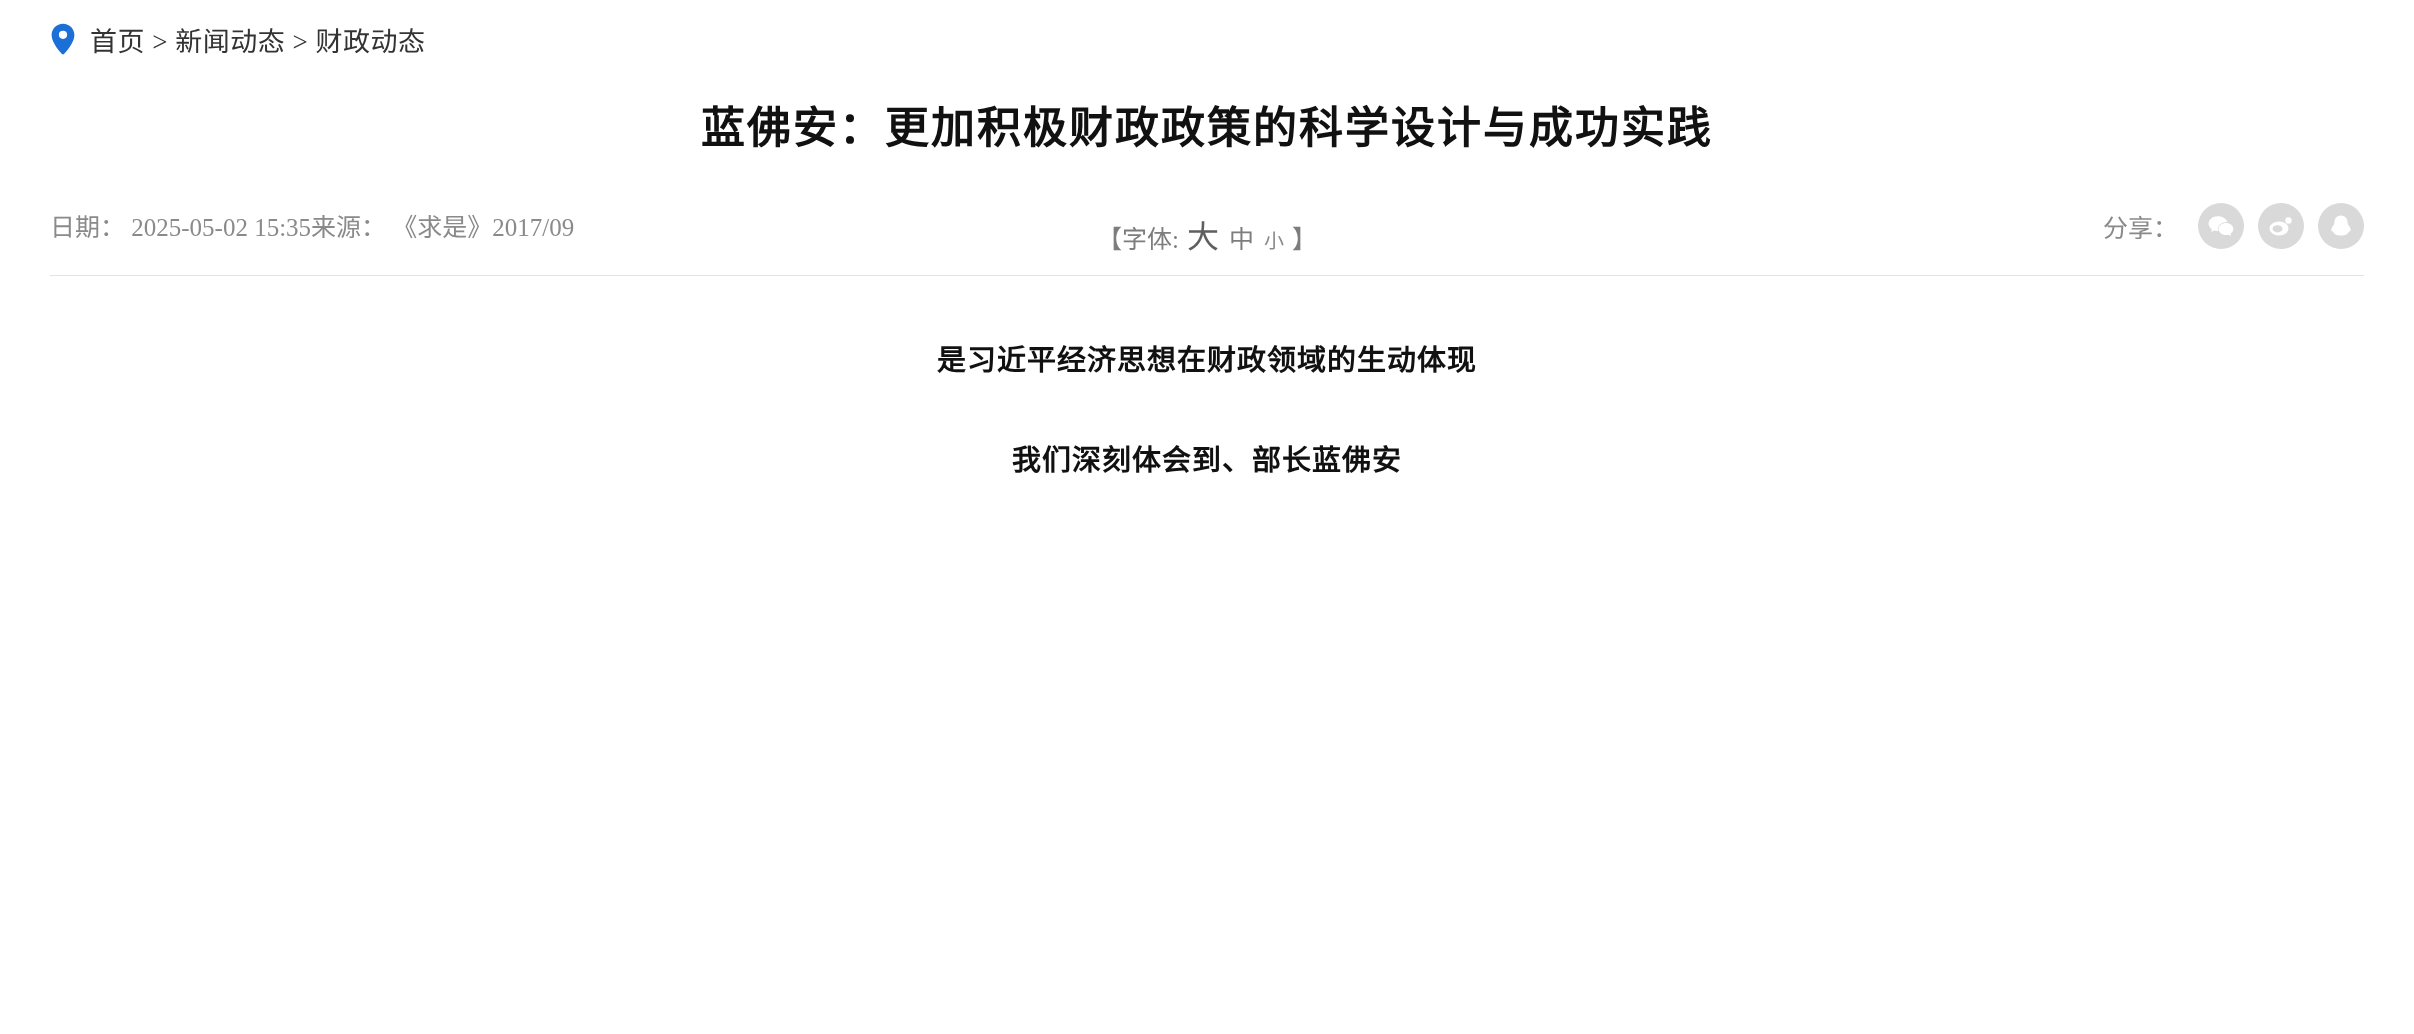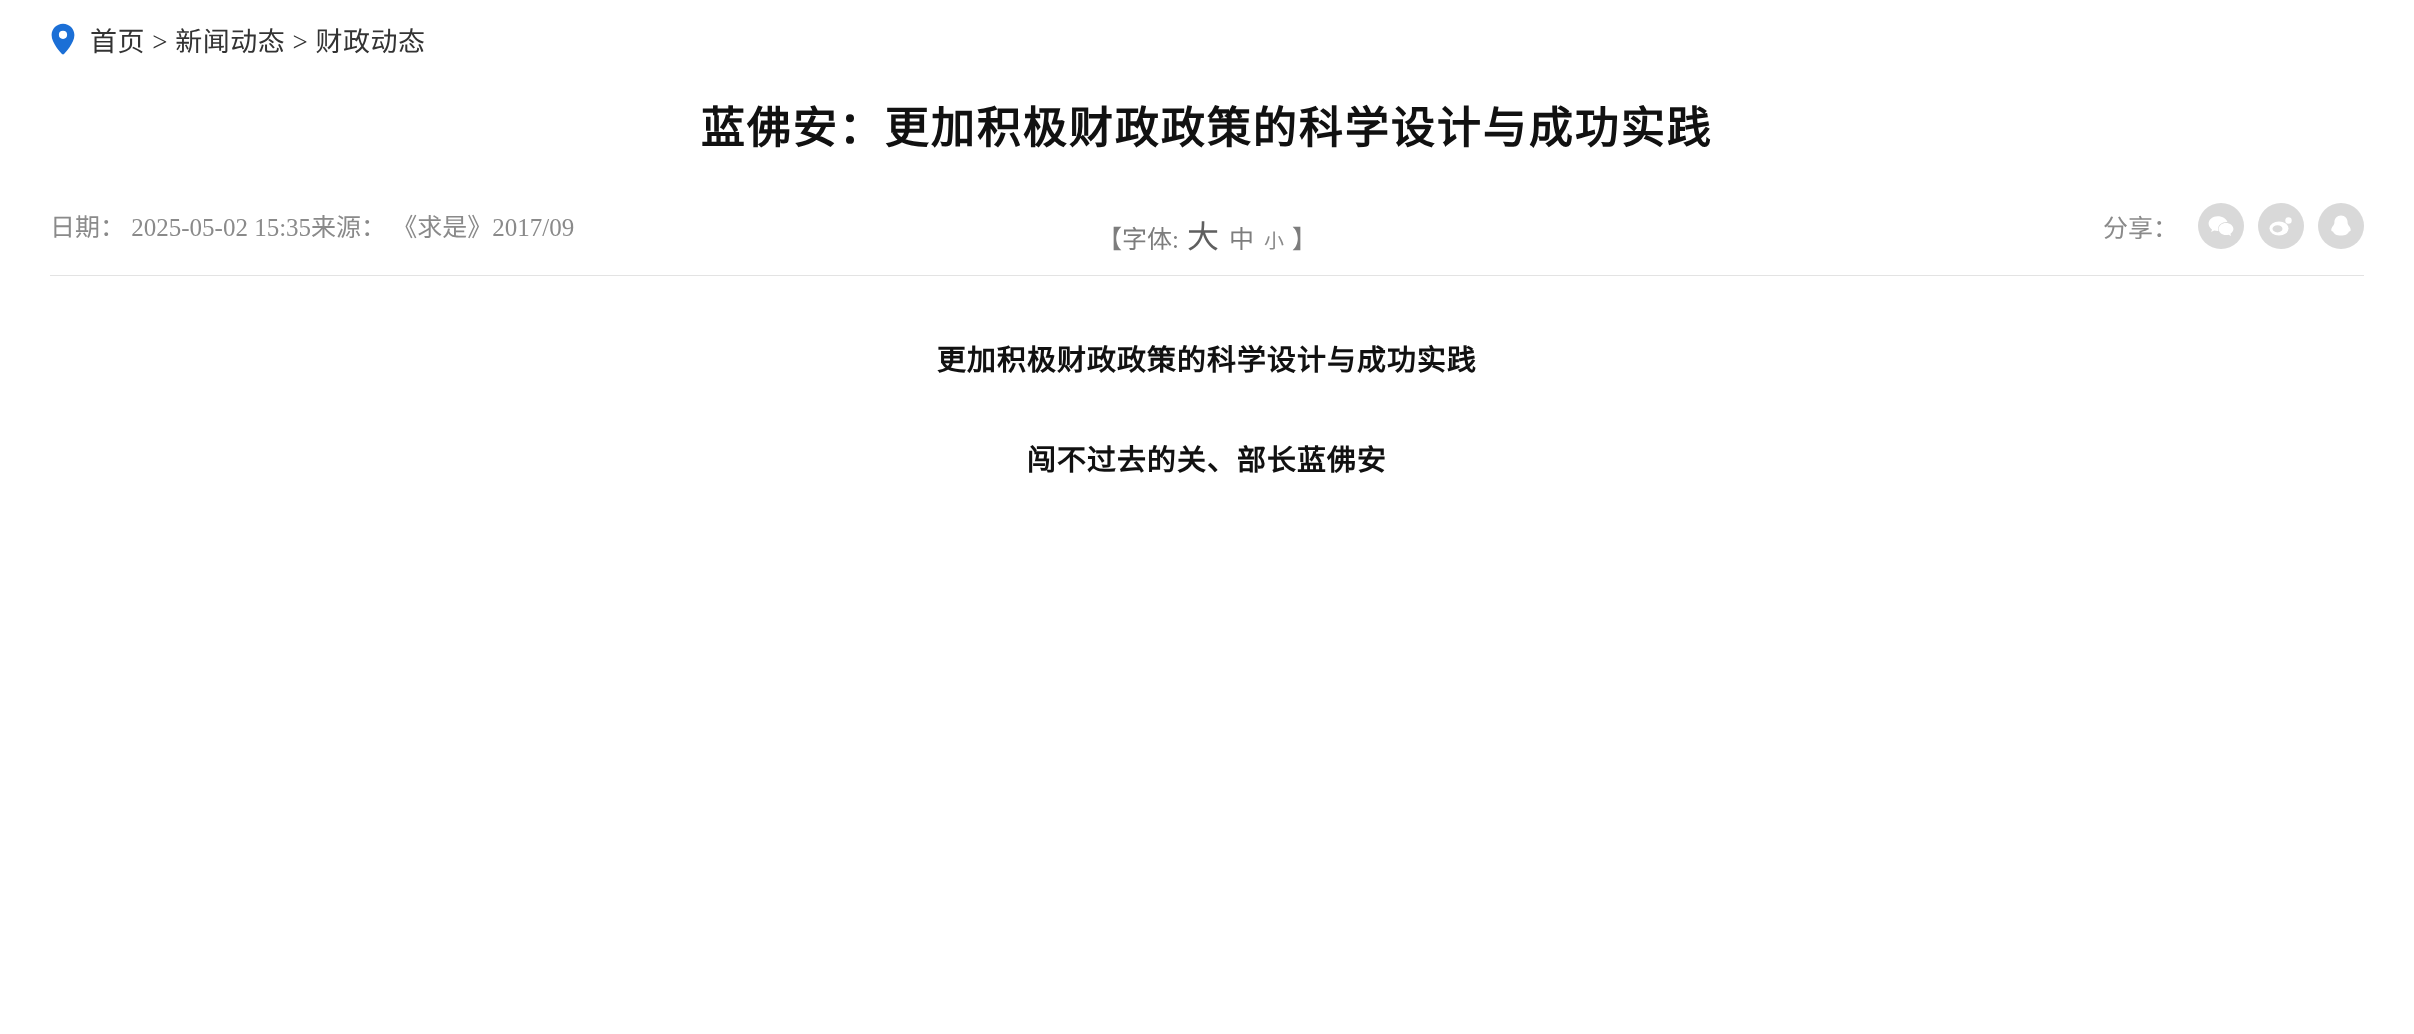--- a/index.html
+++ b/index.html
@@ -209,17 +209,17 @@
       </span>
       <span class="share-icon">
         <svg width="24" height="24" viewBox="0 0 24 24" xmlns="http://www.w3.org/2000/svg">
           <path d="M12 1.5c-4 0-6.6 3-6.6 6.9 0 1.3-0.6 2.4-1.5 3.7-1 1.4-1.6 2.8-1.6 4 0 1.1 0.7 1.7 1.7 1.3 0.6 2.3 3.6 4.1 8 4.1s7.4-1.8 8-4.1c1 0.4 1.7-0.2 1.7-1.3 0-1.2-0.6-2.6-1.6-4-0.9-1.3-1.5-2.4-1.5-3.7C18.6 4.5 16 1.5 12 1.5z" fill="#ffffff"></path>
         </svg>
       </span>
     </div>
   </div>
 
   <div class="article-body">
-    <div class="sub-title">更加积极财政政策的科学设计与成功实践</div>
-    <div class="byline">闯不过去的关、部长蓝佛安</div>
+    <div class="sub-title">是习近平经济思想在财政领域的生动体现</div>
+    <div class="byline">我们深刻体会到、部长蓝佛安</div>
   </div>
 
 </div>
 
 </body></html>

